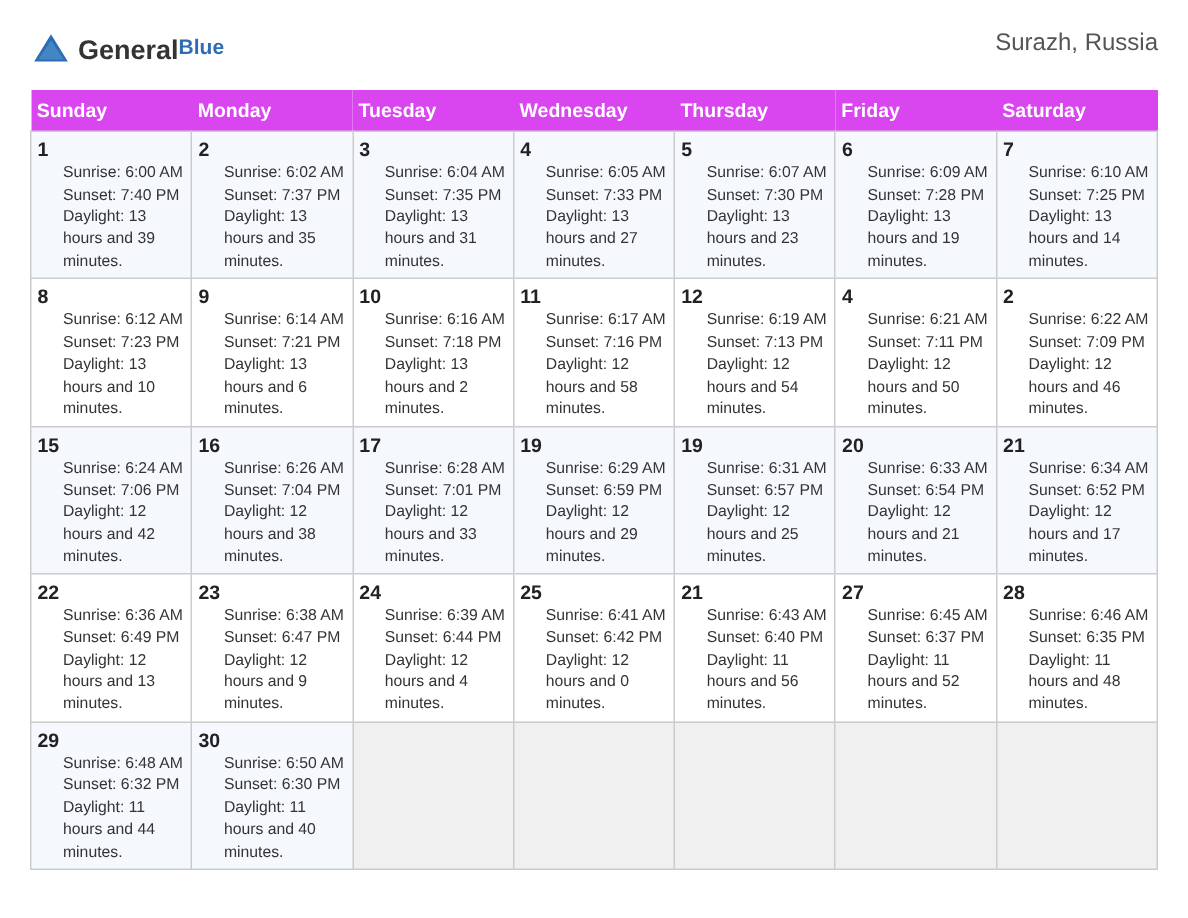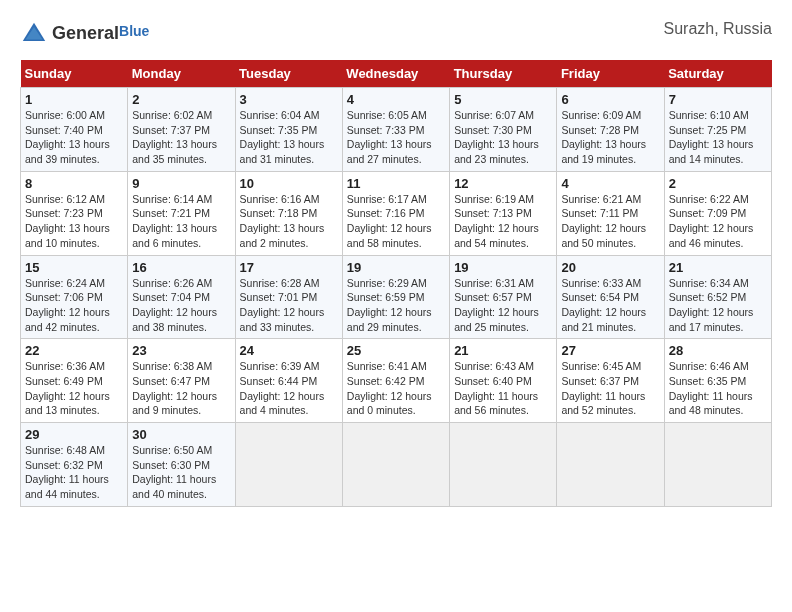--- a/index.html
+++ b/index.html
@@ -55,21 +55,21 @@
     .subtitle {
       font-size: 16px;
       color: #555;
     }
     table {
       width: 100%;
       border-collapse: collapse;
       font-size: 11px;
     }
     thead tr th {
-      background-color: #b91c1c;
+      background-color: #d946ef;
       color: #fff;
       padding: 6px 4px;
       text-align: left;
       font-size: 13px;
       font-weight: bold;
     }
     tbody tr td {
       border: 1px solid #ccc;
       padding: 4px 4px;
       vertical-align: top;
@@ -87,20 +87,21 @@
       font-size: 13px;
       font-weight: bold;
       color: #222;
       display: block;
       margin-bottom: 1px;
     }
     .day-info {
       color: #333;
       font-size: 10.5px;
       line-height: 1.4;
+      margin-left: 17px;
     }
     .empty-cell {
       background: #f0f0f0 !important;
     }
   </style>
 </head>
 <body>
 
 <div class="page">
   <div class="header">

